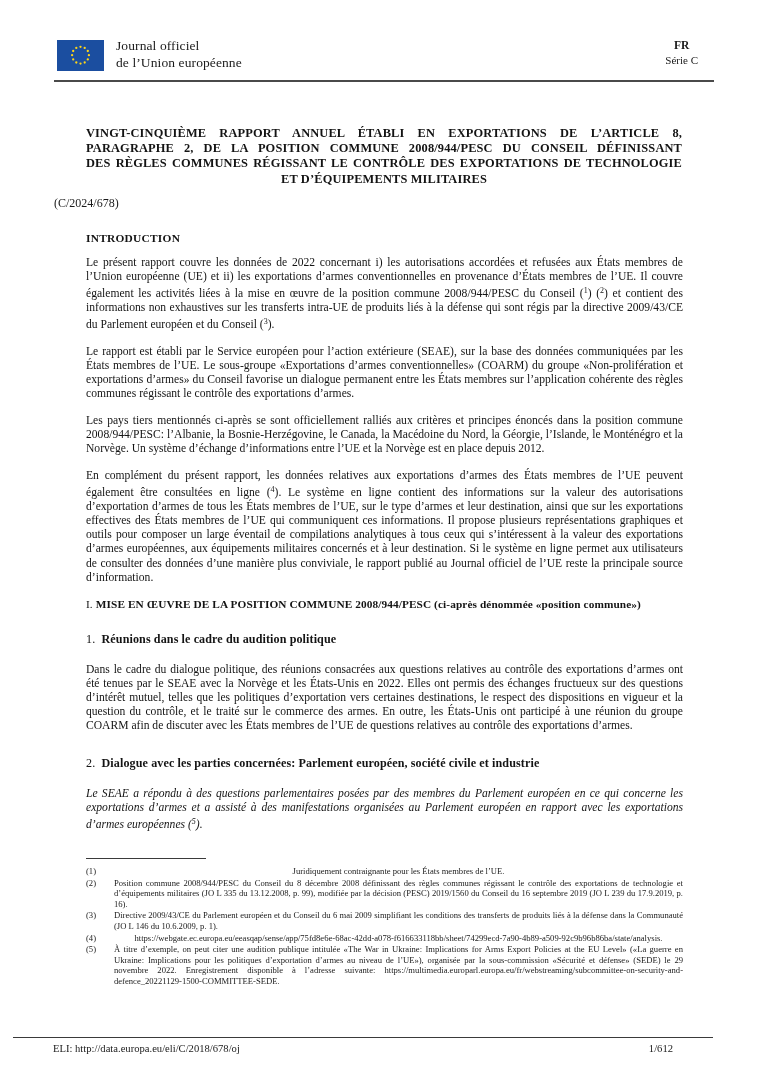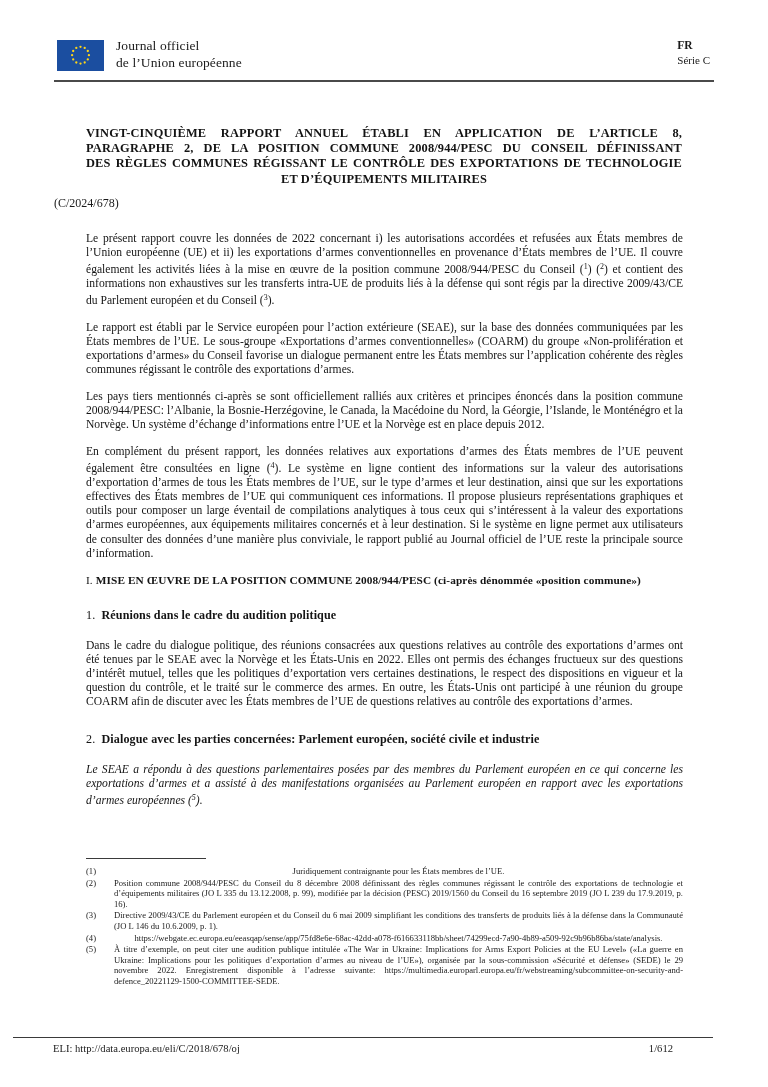--- a/index.html
+++ b/index.html
@@ -53,23 +53,23 @@
     left: 62px;
     top: 0px;
     font-size: 13.5px;
     line-height: 16.5px;
     letter-spacing: 0.1px;
     color: #1a1a1a;
   }
   .masthead-title div { white-space: nowrap; }
   .masthead-right {
     position: absolute;
-    right: 4px;
+    right: 16px;
     top: 0px;
-    text-align: left;
+    text-align: center;
     font-size: 11.5px;
     line-height: 15px;
     font-weight: bold;
     color: #1a1a1a;
   }
   .masthead-right .serie { font-weight: normal; font-size: 11px; }
   .rule-thick {
     position: absolute;
     left: 0;
     top: 42px;
@@ -267,29 +267,30 @@
       </div>
       <div class="masthead-right">
         <div>FR</div>
         <div class="serie">Série C</div>
       </div>
       <div class="rule-thick"></div>
     </div>
 
 
     <div class="title-block">
-      <span class="l1">VINGT-CINQUIÈME RAPPORT ANNUEL ÉTABLI EN APPLICATION DE L’ARTICLE 8,</span>
+      <span class="l1">VINGT-CINQUIÈME RAPPORT ANNUEL ÉTABLI EN EXPORTATIONS DE L’ARTICLE 8,</span>
       <span class="l2">PARAGRAPHE 2, DE LA POSITION COMMUNE 2008/944/PESC DU CONSEIL DÉFINISSANT</span>
       <span class="l3">DES RÈGLES COMMUNES RÉGISSANT LE CONTRÔLE DES EXPORTATIONS DE TECHNOLOGIE</span>
       <span class="l4">ET D’ÉQUIPEMENTS MILITAIRES</span>
     </div>
     <div class="subtitle">(C/2024/678)</div>
 
     <div class="body-area">
 
+      <h2 class="sec">INTRODUCTION</h2>
 
       <p class="para"><span>Le présent rapport couvre les données de 2022 concernant i) les autorisations accordées et refusées aux États membres de l’Union européenne (UE) et ii) les exportations d’armes conventionnelles en provenance d’États membres de l’UE. Il couvre également les activités liées à la mise en œuvre de la position commune 2008/944/PESC du Conseil (</span><span class="sup">1</span><span>) (</span><span class="sup">2</span><span>) et contient des informations non exhaustives sur les transferts intra-UE de produits liés à la défense qui sont régis par la directive 2009/43/CE du Parlement européen et du Conseil (</span><span class="sup">3</span><span>).</span></p>
 
       <p class="para">Le rapport est établi par le Service européen pour l’action extérieure (SEAE), sur la base des données communiquées par les États membres de l’UE. Le sous-groupe «Exportations d’armes conventionnelles» (COARM) du groupe «Non-prolifération et exportations d’armes» du Conseil favorise un dialogue permanent entre les États membres sur l’application cohérente des règles communes régissant le contrôle des exportations d’armes.</p>
 
       <p class="para">Les pays tiers mentionnés ci-après se sont officiellement ralliés aux critères et principes énoncés dans la position commune 2008/944/PESC: l’Albanie, la Bosnie-Herzégovine, le Canada, la Macédoine du Nord, la Géorgie, l’Islande, le Monténégro et la Norvège. Un système d’échange d’informations entre l’UE et la Norvège est en place depuis 2012.</p>
 
       <p class="para"><span>En complément du présent rapport, les données relatives aux exportations d’armes des États membres de l’UE peuvent également être consultées en ligne (</span><span class="sup">4</span><span>). Le système en ligne contient des informations sur la valeur des autorisations d’exportation d’armes de tous les États membres de l’UE, sur le type d’armes et leur destination, ainsi que sur les exportations effectives des États membres de l’UE qui communiquent ces informations. Il propose plusieurs représentations graphiques et outils pour composer un large éventail de compilations analytiques à tous ceux qui s’intéressent à la valeur des exportations d’armes européennes, aux équipements militaires concernés et à leur destination. Si le système en ligne permet aux utilisateurs de consulter des données d’une manière plus conviviale, le rapport publié au Journal officiel de l’UE reste la principale source d’information.</span></p>
 
       <h3 class="chapter"><span class="num">I.</span>&nbsp;<span>MISE EN ŒUVRE DE LA POSITION COMMUNE 2008/944/PESC (ci-après dénommée «position commune»)</span></h3>

